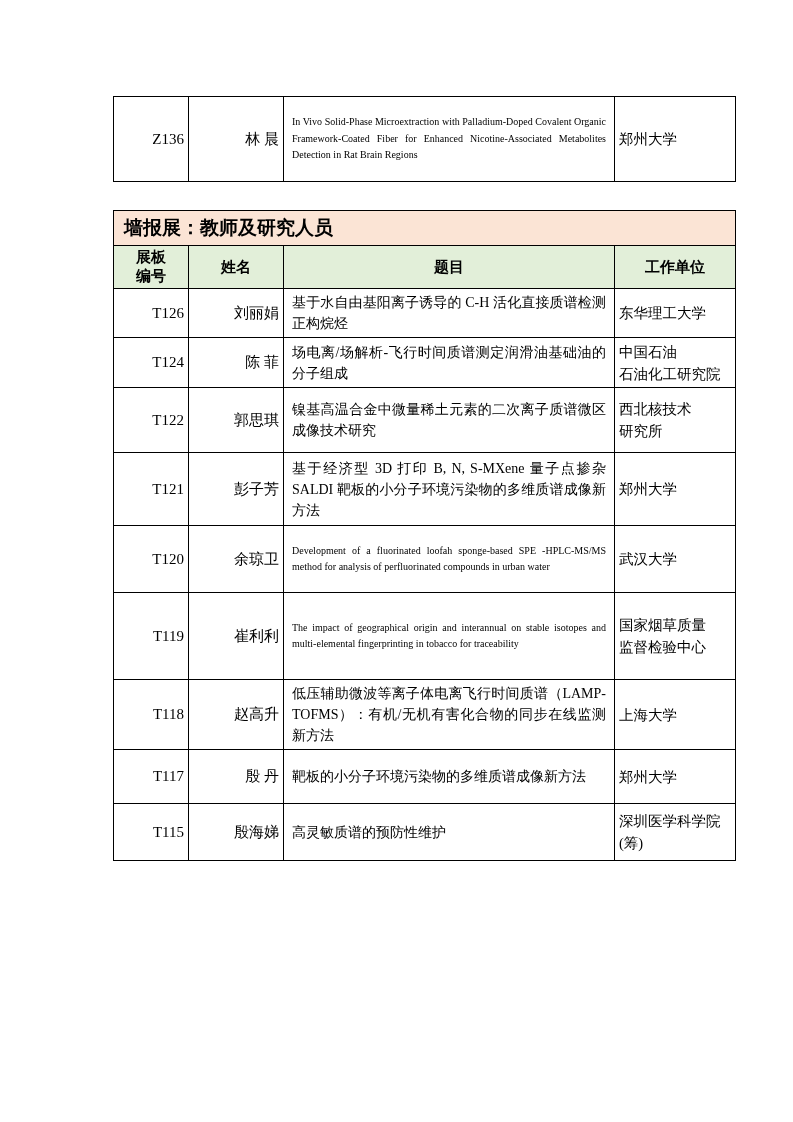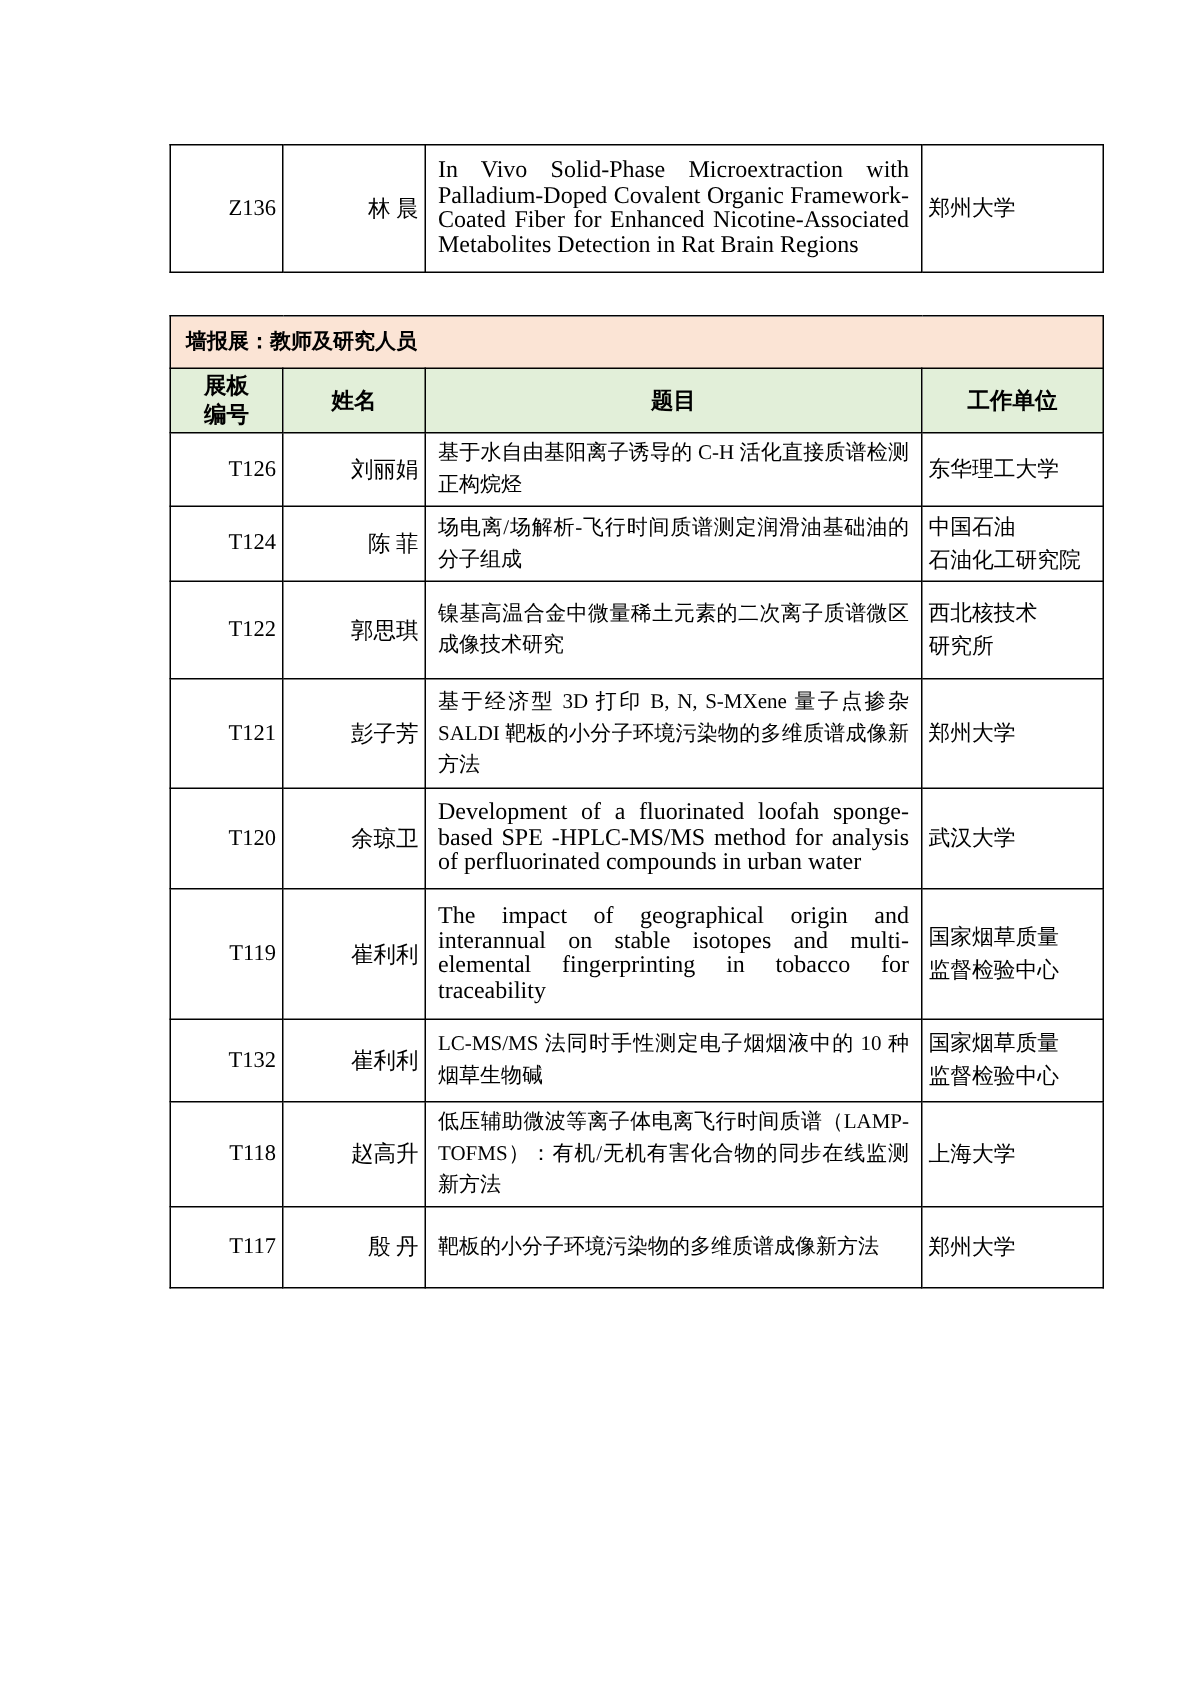--- a/index.html
+++ b/index.html
@@ -24,21 +24,21 @@
   .tbl-main { top: 210px; }
   .doc-table td, .doc-table th {
     border: 1px solid var(--border, #000000);
     vertical-align: middle;
     overflow: hidden;
   }
   .section-header-cell {
     background: var(--section-bg, #fbe4d5);
     font-family: "Liberation Sans", "DejaVu Sans", sans-serif;
     font-weight: 700;
-    font-size: 14px;
+    font-size: 19px;
     text-align: left;
     padding: 4px 10px;
     height: 35px;
   }
   .col-header th {
     background: var(--header-bg, #e2efd9);
     font-family: "Liberation Sans", "DejaVu Sans", sans-serif;
     font-weight: 700;
     font-size: 15px;
     text-align: center;
@@ -57,21 +57,21 @@
     white-space: nowrap;
   }
   .cell-title {
     text-align: justify;
     text-justify: inter-ideograph;
     font-size: 14px;
     line-height: 21px;
     padding: 3px 8px;
   }
   tr.en .cell-title {
-    font-size: 16px;
+    font-size: 10px;
     line-height: 16.5px;
   }
   .cell-unit {
     text-align: left;
     font-size: 14.5px;
     line-height: 22px;
     padding: 2px 4px;
     white-space: pre-line;
   }
 </style>
@@ -147,35 +147,35 @@
       <td class="cell-title">Development of a fluorinated loofah sponge-based SPE -HPLC-MS/MS method for analysis of perfluorinated compounds in urban water</td>
       <td class="cell-unit">武汉大学</td>
     </tr>
     <tr class="en" style="height:87px">
       <td class="cell-no">T119</td>
       <td class="cell-name">崔利利</td>
       <td class="cell-title">The impact of geographical origin and interannual on stable isotopes and multi-elemental fingerprinting in tobacco for traceability</td>
       <td class="cell-unit">国家烟草质量
 监督检验中心</td>
     </tr>
-    <tr style="height:55px">
-      <td class="cell-no">T132</td>
-      <td class="cell-name">崔利利</td>
-      <td class="cell-title">LC-MS/MS 法同时手性测定电子烟烟液中的 10 种烟草生物碱</td>
-      <td class="cell-unit">国家烟草质量
-监督检验中心</td>
-    </tr>
     <tr style="height:68px">
       <td class="cell-no">T118</td>
       <td class="cell-name">赵高升</td>
       <td class="cell-title">低压辅助微波等离子体电离飞行时间质谱（LAMP-TOFMS）：有机/无机有害化合物的同步在线监测新方法</td>
       <td class="cell-unit">上海大学</td>
     </tr>
     <tr style="height:54px">
       <td class="cell-no">T117</td>
       <td class="cell-name">殷 丹</td>
       <td class="cell-title">靶板的小分子环境污染物的多维质谱成像新方法</td>
       <td class="cell-unit">郑州大学</td>
     </tr>
+    <tr style="height:57px">
+      <td class="cell-no">T115</td>
+      <td class="cell-name">殷海娣</td>
+      <td class="cell-title">高灵敏质谱的预防性维护</td>
+      <td class="cell-unit">深圳医学科学院
+(筹)</td>
+    </tr>
   </tbody>
     </table>
 
 </div>
 
 </body></html>

